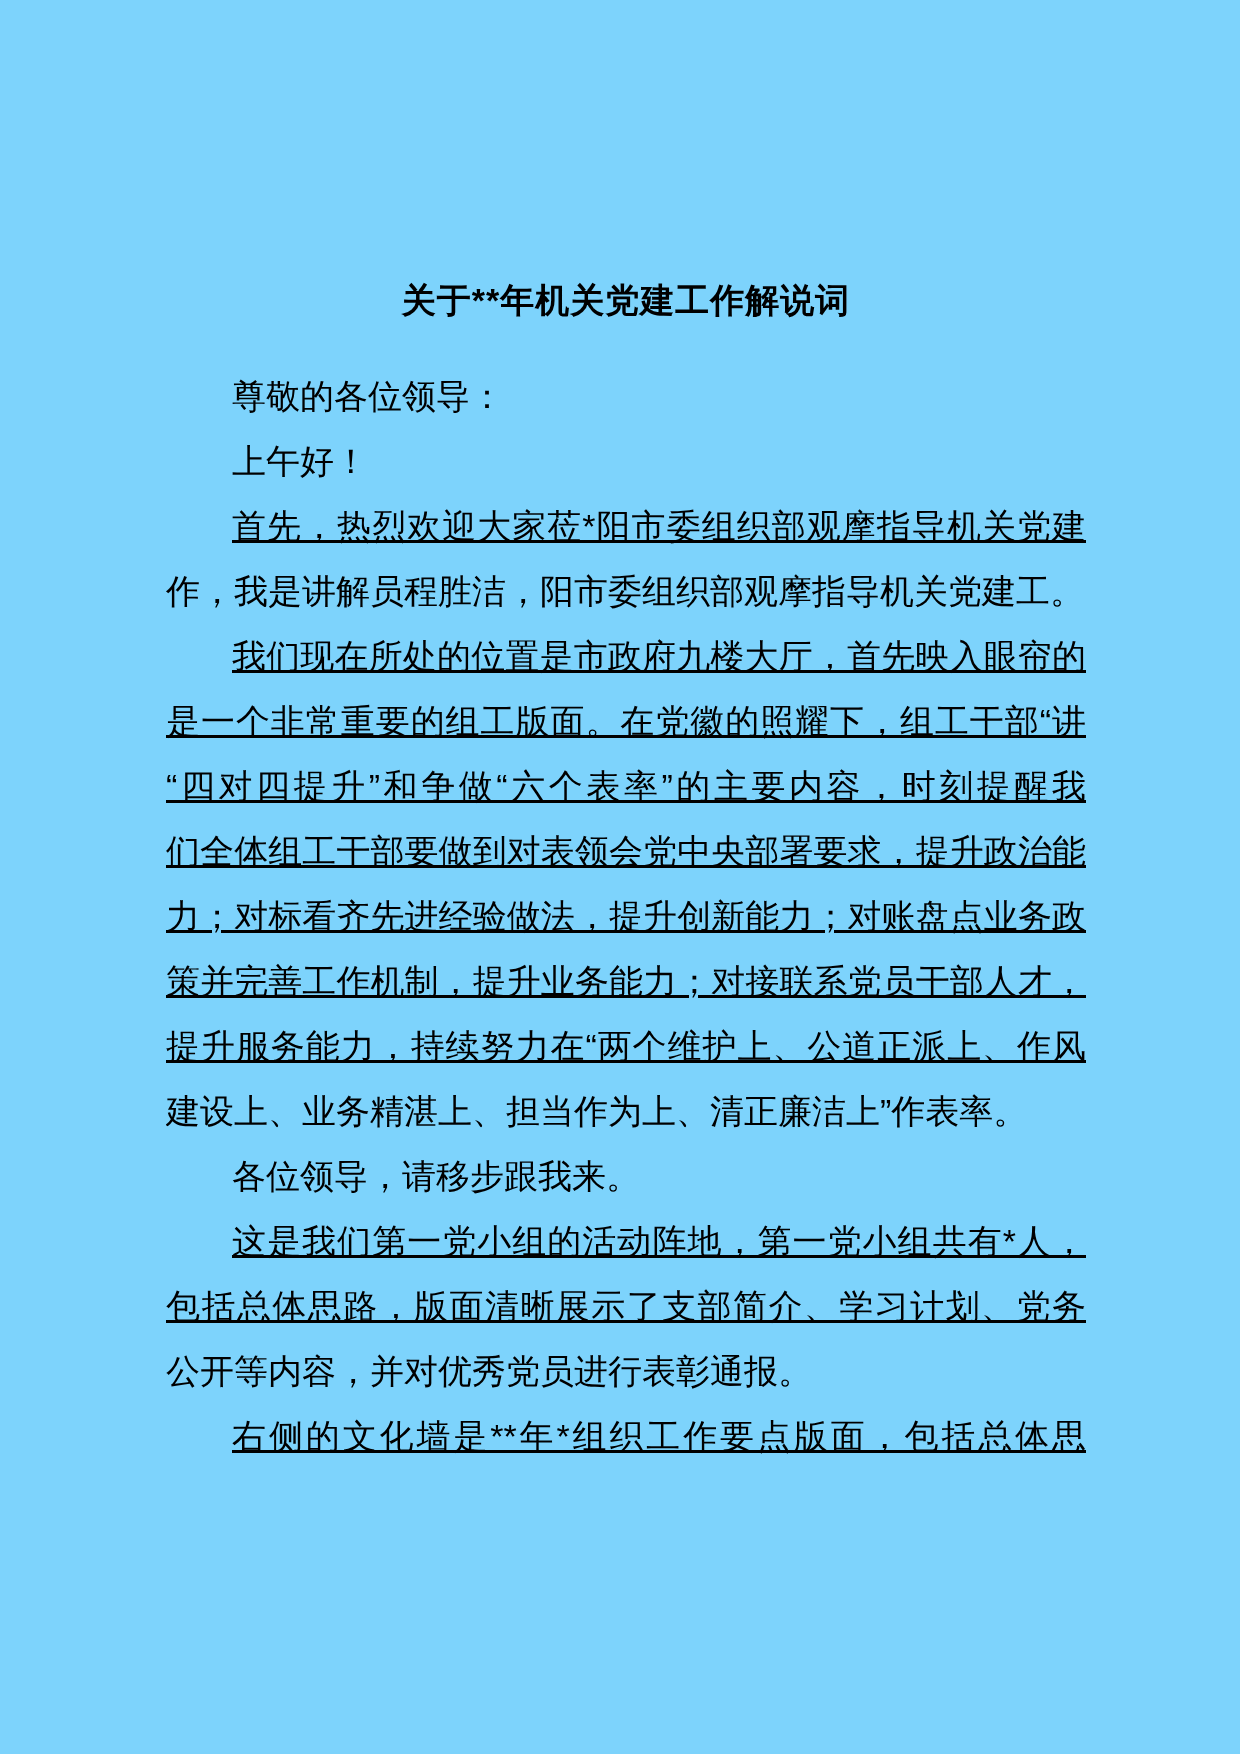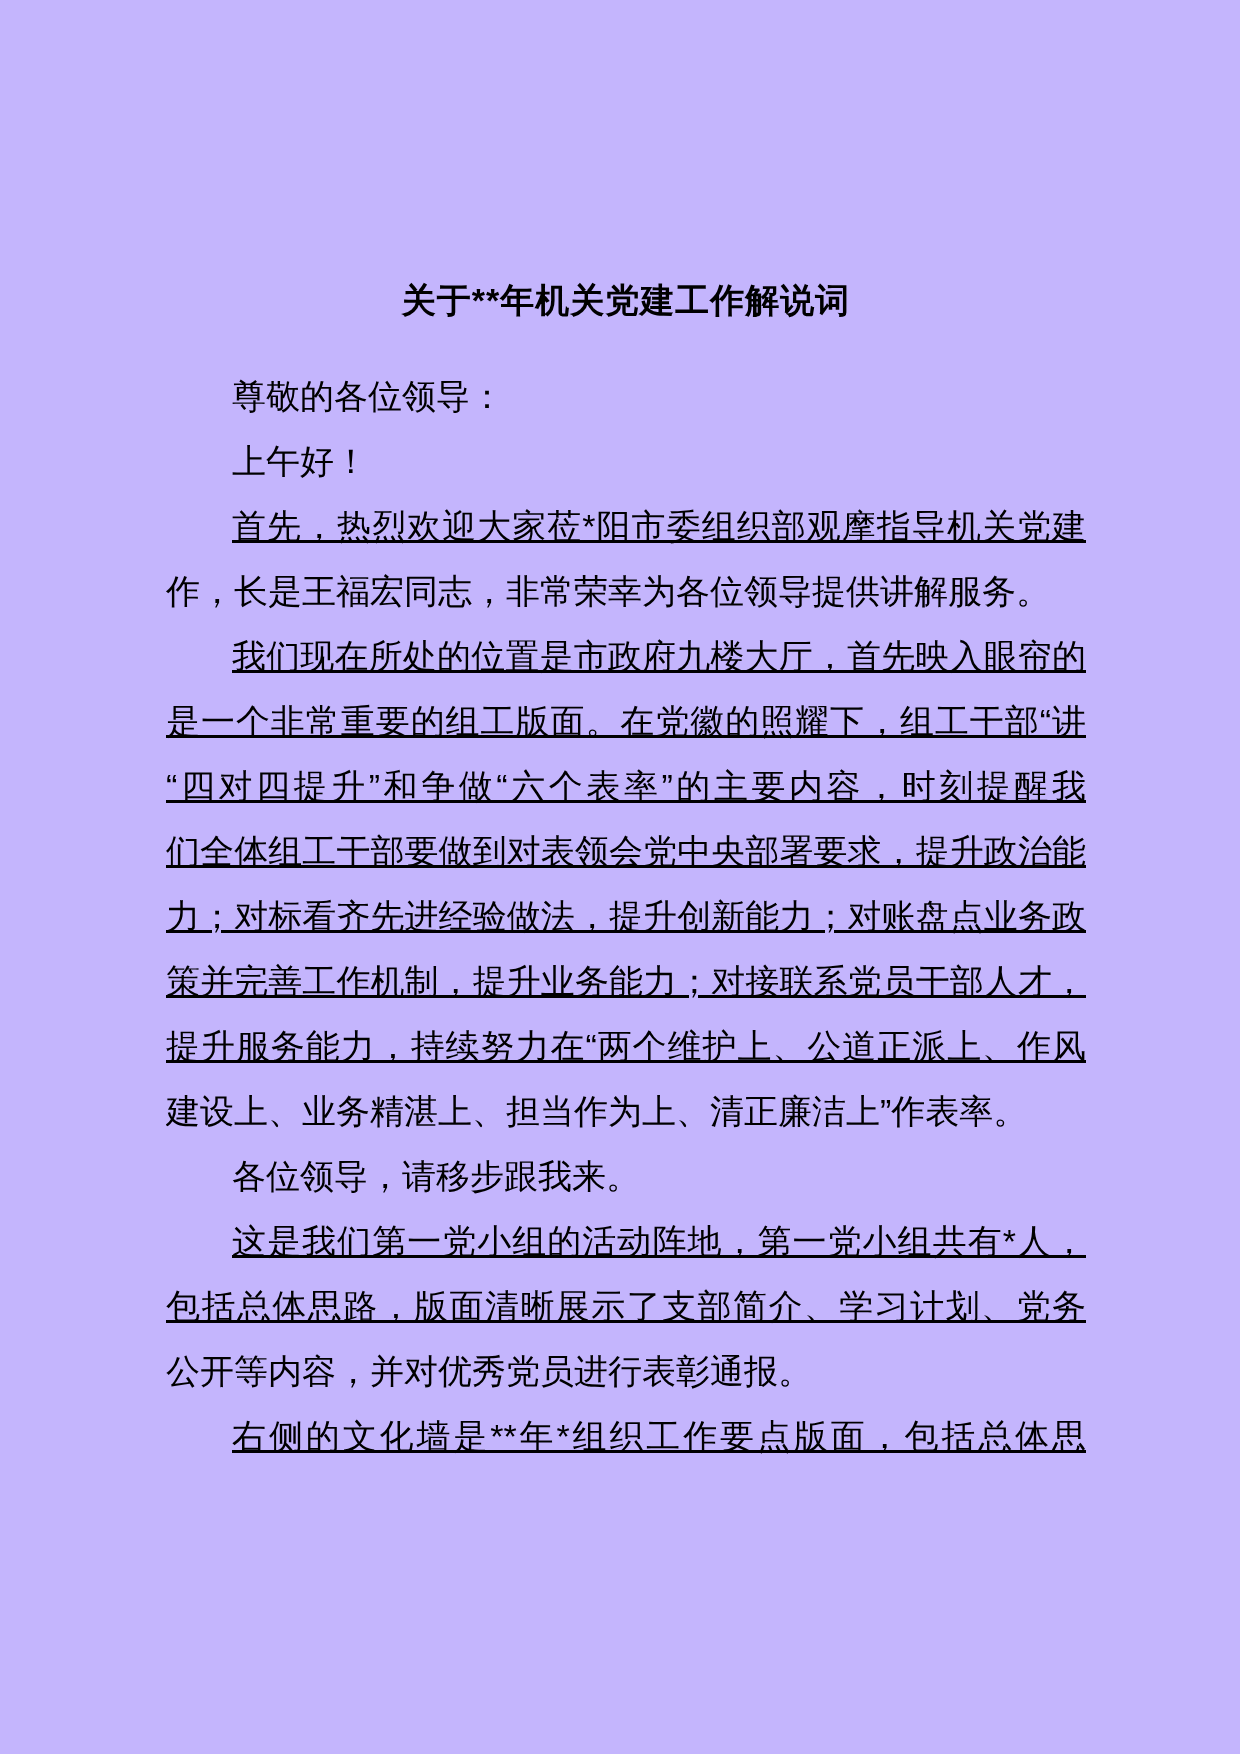--- a/index.html
+++ b/index.html
@@ -43,32 +43,32 @@
   }
   .line.fill {
     text-align: justify;
     text-align-last: justify;
     text-decoration: underline;
   }
 </style>
 </head>
 <body>
 
-<div class="page" style="background: #c4b5fd; color: rgb(0, 0, 0);">
+<div class="page" style="background: #7dd3fc; color: rgb(0, 0, 0);">
   <h1 class="doc-title">关于**年机关党建工作解说词</h1>
   <div class="doc-body">
       <div class="para">
         <div class="line indent">尊敬的各位领导：</div>
       </div>
       <div class="para">
         <div class="line indent">上午好！</div>
       </div>
       <div class="para">
         <div class="line indent fill">首先，热烈欢迎大家莅*阳市委组织部观摩指导机关党建工</div>
-        <div class="line">作，长是王福宏同志，非常荣幸为各位领导提供讲解服务。</div>
+        <div class="line">作，我是讲解员程胜洁，阳市委组织部观摩指导机关党建工。</div>
       </div>
       <div class="para">
         <div class="line indent fill">我们现在所处的位置是市政府九楼大厅，首先映入眼帘的</div>
         <div class="line fill">是一个非常重要的组工版面。在党徽的照耀下，组工干部“讲</div>
         <div class="line fill">“四对四提升”和争做“六个表率”的主要内容，时刻提醒我</div>
         <div class="line fill">们全体组工干部要做到对表领会党中央部署要求，提升政治能</div>
         <div class="line fill">力；对标看齐先进经验做法，提升创新能力；对账盘点业务政</div>
         <div class="line fill">策并完善工作机制，提升业务能力；对接联系党员干部人才，</div>
         <div class="line fill">提升服务能力，持续努力在“两个维护上、公道正派上、作风</div>
         <div class="line">建设上、业务精湛上、担当作为上、清正廉洁上”作表率。</div>

